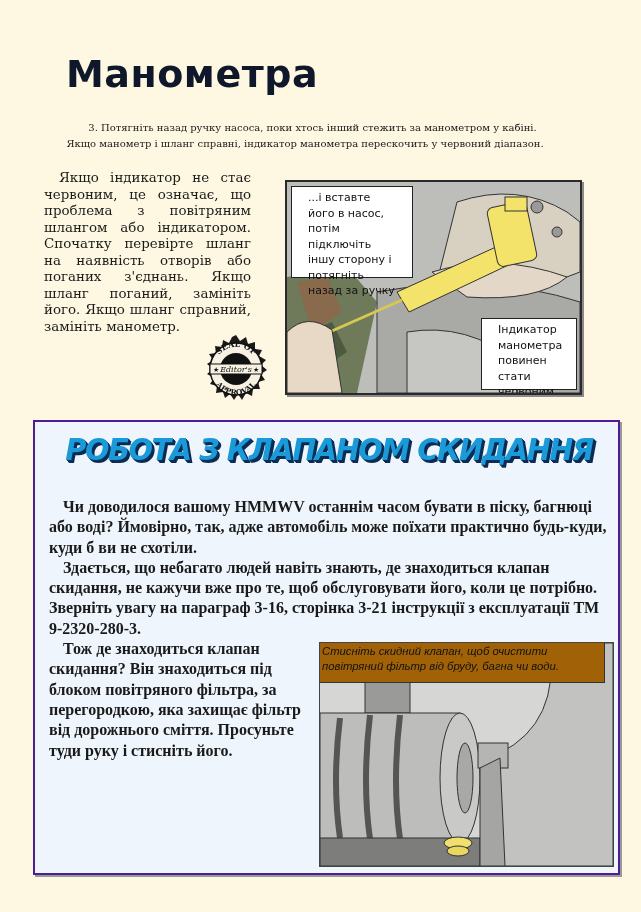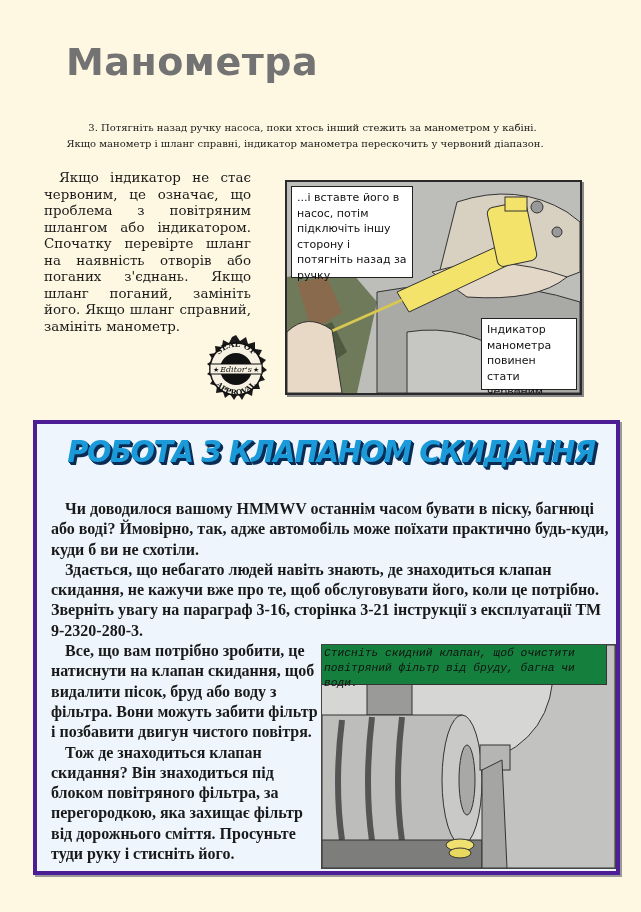--- a/index.html
+++ b/index.html
@@ -6,26 +6,26 @@
     html, body { width: 641px; height: 912px; }
     body {
       background: #fef7e1;
       position: relative;
       overflow: hidden;
       font-family: "DejaVu Serif", serif;
       color: #1a1a1a;
     }
     .page-title {
       position: absolute;
-      left: 66px; top: 40px;
+      left: 66px; top: 52px;
       font-family: "DejaVu Sans", sans-serif;
       font-weight: bold;
       font-size: 38px;
       letter-spacing: 0.5px;
-      color: #737373;
+      color: #0f172a;
     }
     .intro {
       position: absolute;
       left: 60px; top: 120px;
       width: 490px;
       font-size: 10px;
       line-height: 16px;
       text-indent: 15px;
       text-align: center;
     }
@@ -53,30 +53,30 @@
       box-shadow: 2px 2px 0 #8a8a8a;
     }
     .caption {
       position: absolute;
       background: #ffffff;
       border: 1.5px solid #222;
       font-family: "DejaVu Sans", sans-serif;
       font-size: 11px;
       line-height: 15.5px;
       color: #111;
-      padding: 3px 5px;
+      padding: 3px 16px;
     }
     .cap1 { left: 4px; top: 4px; width: 122px; height: 92px; }
     .cap2 { right: 3px; bottom: 3px; width: 96px; height: 72px; margin-left: 11px; }
     .blue-box {
       position: absolute;
       left: 33px; top: 420px;
       width: 587px; height: 455px;
       background: #eef5fd;
-      border: 4px solid #4c1d95;
+      border: 2px solid #4c1d95;
       box-shadow: 2px 2px 0 #999;
     }
     .box-title {
       position: absolute;
       left: 8px; top: 10px;
       width: 572px;
       text-align: center;
       font-family: "DejaVu Sans", sans-serif;
       font-weight: bold;
       font-style: italic;
@@ -102,23 +102,23 @@
       left: 284px; top: 220px;
       width: 295px; height: 225px;
       background: #dcdcda;
       border: 1px solid #444;
       overflow: hidden;
     }
     .cap3 {
       position: absolute;
       left: -5px; top: -4px;
       width: 290px; height: 44px;
-      background: #15803d;
+      background: #a16207;
       border: 1.5px solid #333;
-      font-family: Liberation Mono, monospace;
+      font-family: Liberation Sans, sans-serif;
       font-style: italic;
       font-size: 11.3px;
       line-height: 15px;
       padding: 4px 6px;
       color: #111;
     }
     svg { display: block; }
   </style>
 </head>
 <body>
@@ -175,21 +175,20 @@
   </svg>
   <div class="caption cap1">...і вставте його в насос, потім підключіть іншу сторону і потягніть назад за ручку</div>
   <div class="caption cap2">Індикатор манометра повинен стати червоним</div>
 </div>
 
 <div class="blue-box">
   <div class="box-title">РОБОТА З КЛАПАНОМ СКИДАННЯ</div>
   <div class="box-body">
     <p>Чи доводилося вашому HMMWV останнім часом бувати в піску, багнюці або воді? Ймовірно, так, адже автомобіль може поїхати практично будь-куди, куди б ви не схотіли.</p>
     <p>Здається, що небагато людей навіть знають, де знаходиться клапан скидання, не кажучи вже про те, щоб обслуговувати його, коли це потрібно. Зверніть увагу на параграф 3-16, сторінка 3-21 інструкції з експлуатації ТМ 9-2320-280-3.</p>
-    <p class="narrow">Все, що вам потрібно зробити, це натиснути на клапан скидання, щоб видалити пісок, бруд або воду з фільтра. Вони можуть забити фільтр і позбавити двигун чистого повітря.</p>
     <p class="narrow">Тож де знаходиться клапан скидання? Він знаходиться під блоком повітряного фільтра, за перегородкою, яка захищає фільтр від дорожнього сміття. Просуньте туди руку і стисніть його.</p>
   </div>
   <div class="panel2">
     <svg width="293" height="223" viewBox="0 0 293 223">
       <rect x="0" y="0" width="293" height="223" fill="#d6d6d4"></rect>
       <path d="M230,0 Q240,80 180,110 L180,223 L293,223 L293,0 Z" fill="#c2c2c0" stroke="#333" stroke-width="1"></path>
       <rect x="45" y="30" width="45" height="40" fill="#9a9a98" stroke="#333"></rect>
       <rect x="0" y="70" width="140" height="130" fill="#bdbdbb" stroke="#333" stroke-width="1"></rect>
       <ellipse cx="140" cy="135" rx="20" ry="65" fill="#c9c9c7" stroke="#333" stroke-width="1"></ellipse>
       <ellipse cx="145" cy="135" rx="8" ry="35" fill="#a8a8a6" stroke="#333"></ellipse>

